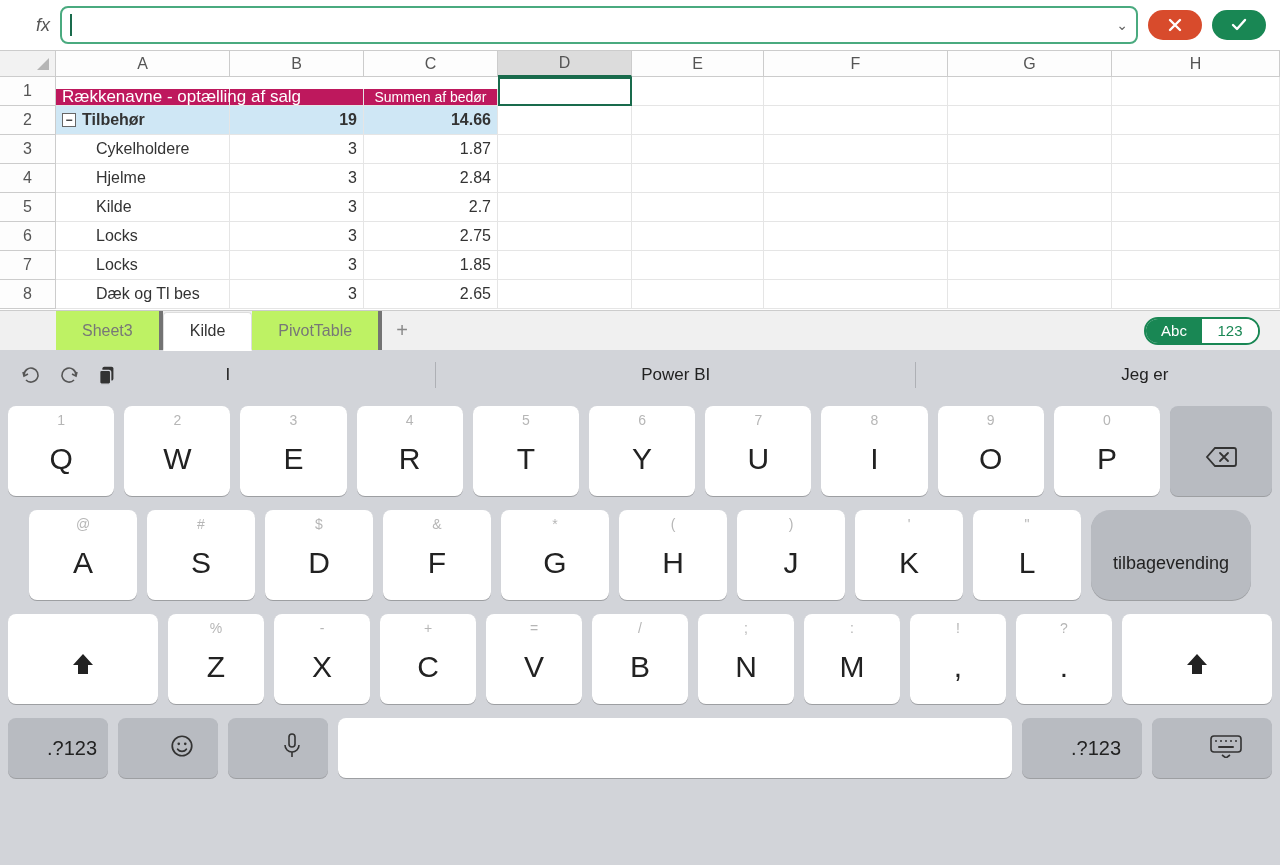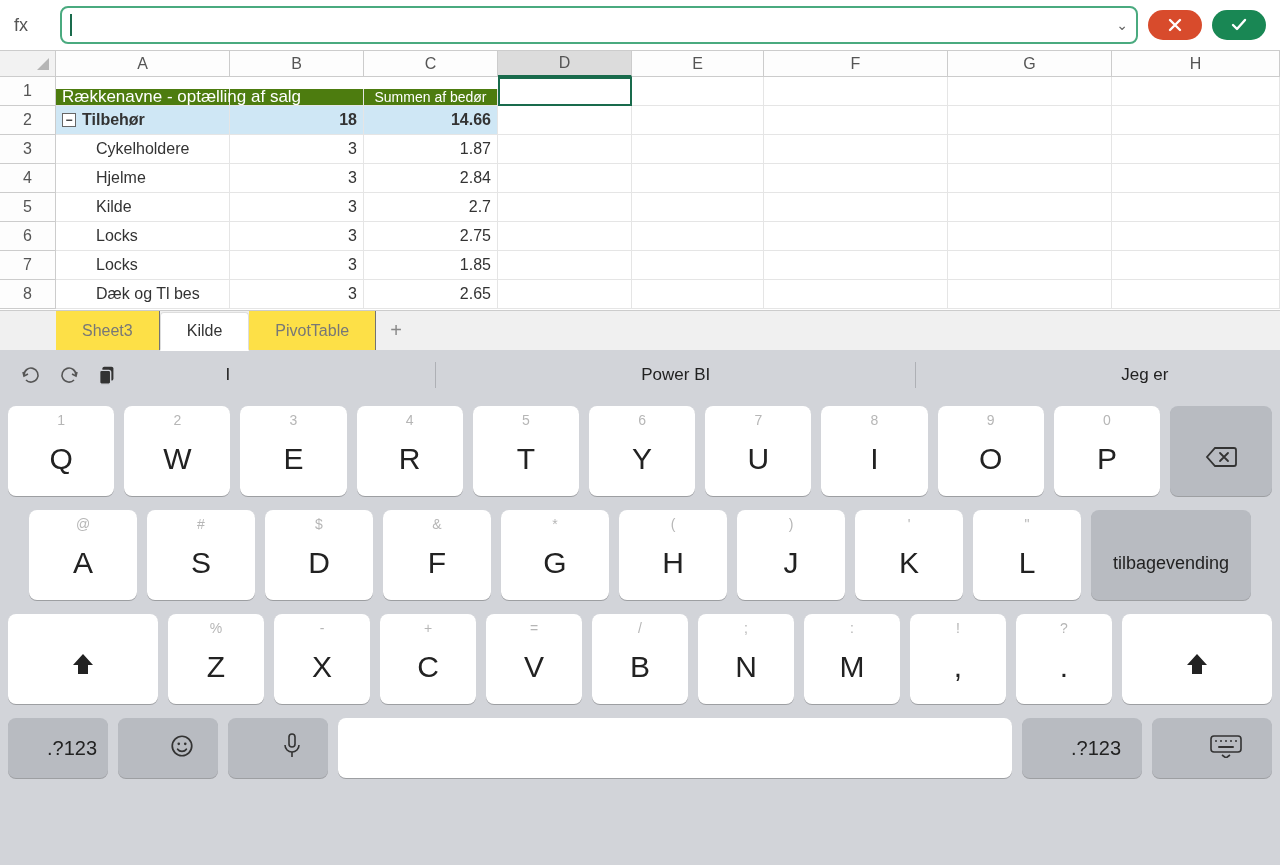--- a/index.html
+++ b/index.html
@@ -1,21 +1,21 @@
 <!DOCTYPE html>
 <html><head>
 <meta charset="utf-8">
 <style>
 * { margin:0; padding:0; box-sizing:border-box; font-family:-apple-system,BlinkMacSystemFont,"Segoe UI",Arial,sans-serif; -webkit-font-smoothing:antialiased; }
 html,body{width:1280px;height:865px;overflow:hidden;background:#fff;}
 .app{display:flex;flex-direction:column;width:100%;height:100%;}
 
 
 .fbar{display:flex;align-items:center;height:50px;padding:6px 14px;gap:10px;background:#fff;}
-.fx{font-size:18px;color:#555;flex:0 0 36px;text-align:left;}
+.fx{font-style:italic;font-size:18px;color:#555;flex:0 0 36px;text-align:right;}
 .fwrap{flex:1;position:relative;}
 .finput{width:100%;height:38px;border:2px solid #4aaa7f;border-radius:8px;padding:4px 36px 4px 10px;font-size:16px;outline:none;}
 .fdropdown{position:absolute;right:10px;top:50%;transform:translateY(-50%);color:#666;font-size:14px;}
 .fbtn{width:54px;height:30px;border-radius:15px;display:flex;align-items:center;justify-content:center;color:#fff;font-weight:700;}
 .fbtn.red{background:#d84b2c;}
 .fbtn.green{background:#198754;}
 
 
 .grid{flex:0 0 260px;overflow:hidden;background:#fff;border-top:1px solid #ccc;}
 .ghead{display:flex;height:26px;}
@@ -27,30 +27,30 @@
 .rowh{width:56px;border-right:1px solid #ccc;border-bottom:1px solid #ccc;display:flex;align-items:center;justify-content:center;font-size:16px;color:#555;background:#fdfdfd;}
 .cell{border-right:1px solid #e5e5e5;border-bottom:1px solid #e5e5e5;display:flex;align-items:center;font-size:16px;color:#333;padding:0 6px;overflow:hidden;white-space:nowrap;}
 .cA{width:174px;}
 .cB{width:134px;}
 .cC{width:134px;}
 .cD{width:134px;}
 .cE{width:132px;}
 .cF{width:184px;}
 .cG{width:164px;}
 .cH{width:168px;}
-.hdrcell{background:#4d7c0f;color:#fff;font-size:17px;overflow:visible;margin-top:12px;}
+.hdrcell{background:#be185d;color:#fff;font-size:17px;overflow:visible;margin-top:12px;}
 .subrow{background:#cfe7f5;font-weight:700;}
 .cell.right{justify-content:flex-end;}
 .activecell{border:2px solid #196b4c!important;}
 .colh.active{border-bottom:2px solid #196b4c;}
 .collapse{display:inline-flex;width:14px;height:14px;border:1px solid #666;align-items:center;justify-content:center;font-size:12px;line-height:1;margin-right:6px;background:#fff;color:#333;}
 
 
 .tabs{height:40px;display:flex;align-items:stretch;background:#f0f0f0;border-top:1px solid #ccc;}
-.tab{display:flex;align-items:center;justify-content:center;padding:0 26px;font-size:16px;color:#777;background:#fde047;border-right:1px solid #737373;}
+.tab{display:flex;align-items:center;justify-content:center;padding:0 26px;font-size:16px;color:#777;background:#bef264;border-right:4px solid #737373;}
 .tab.active{background:#fff;color:#333;border-bottom:2px solid #fff;position:relative;top:1px;border-top:1px solid #ddd;border-left:1px solid #ddd;border-right:1px solid #ddd;border-radius:4px 4px 0 0;}
 .tabadd{width:40px;display:flex;align-items:center;justify-content:center;color:#888;font-size:20px;}
 .tabsright{margin-left:auto;display:flex;align-items:center;padding-right:20px;}
 .modesw{display:flex;border:2px solid #198754;border-radius:16px;overflow:hidden;height:28px;}
 .modesw div{width:56px;display:flex;align-items:center;justify-content:center;font-size:15px;}
 .modesw .on{background:#198754;color:#fff;}
 .modesw .off{background:#fff;color:#198754;}
 
 
 .kbarea{flex:1;background:#d2d4d9;display:flex;flex-direction:column;}
@@ -68,21 +68,21 @@
 .key.bksp{flex:0 0 102px;}
 .key.shift{flex:0 0 150px;}
 .key.space{flex:1;}
 .key.small .main{font-size:20px;margin-top:0;margin-left:28px;}
 .r1 .key{width:108px;}
 .r2 .key{width:108px;}
 .r3 .key{width:108px;}
 .r4 .key{height:60px;}
 .r4 .key .main{margin-top:0;}
 .r2{padding:0 20px;}
-.r2 .key.ret{flex:0 0 160px;}
+.r2 .key.ret{flex:0 0 160px;border-radius:19px;}
 .key.ret .main{font-size:18px;}
 .caret{display:inline-block;width:2px;height:22px;background:#196b4c;vertical-align:middle;}
 </style>
 </head>
 <body>
 
 <div class="app">
 
   <div class="fbar">
     <div class="fx">fx</div>
@@ -132,21 +132,21 @@
           <div class="cell cF"></div>
           <div class="cell cG"></div>
           <div class="cell cH"></div>
         </div>
         <div class="row">
           <div class="rowh">2</div>
           <div class="cell cA subrow">
             <span class="collapse">−</span>
             <span>Tilbehør</span>
           </div>
-          <div class="cell cB subrow right">18</div>
+          <div class="cell cB subrow right">19</div>
           <div class="cell cC subrow right">14.66</div>
           <div class="cell cD"></div>
           <div class="cell cE"></div>
           <div class="cell cF"></div>
           <div class="cell cG"></div>
           <div class="cell cH"></div>
         </div>
         <div class="row">
           <div class="rowh">3</div>
           <div class="cell cA" style="padding-left: 40px;">Cykelholdere</div>
@@ -217,20 +217,26 @@
   </div>
 
   <div class="tabs">
     <div style="width:56px;"></div>
     <div id="tabc" style="display:flex;">
         <div class="tab">Sheet3</div>
         <div class="tab active">Kilde</div>
         <div class="tab">PivotTable</div>
       </div>
     <div class="tabadd">+</div>
+    <div class="tabsright">
+      <div class="modesw">
+        <div class="on">Abc</div>
+        <div class="off">123</div>
+      </div>
+    </div>
   </div>
 
   <div class="kbarea">
     <div class="sugg">
       <div class="sicon">
         <svg width="24" height="24" viewBox="0 0 24 24">
             <path d="M5 12a7 7 0 1 1 2 5" fill="none" stroke="#555" stroke-width="1.6"></path>
             <path d="M4 9 L5 13 L9 11" fill="none" stroke="#555" stroke-width="1.6"></path>
           </svg>
       </div>

